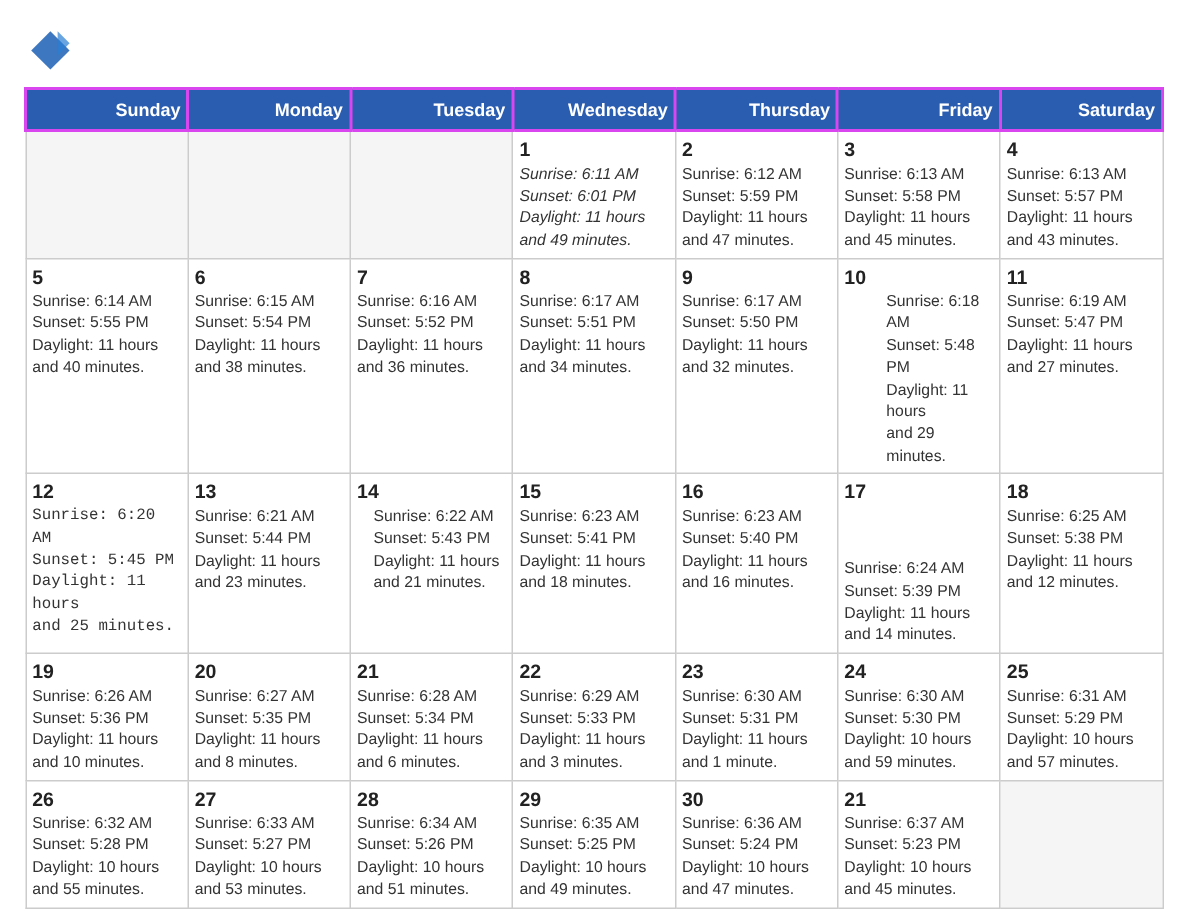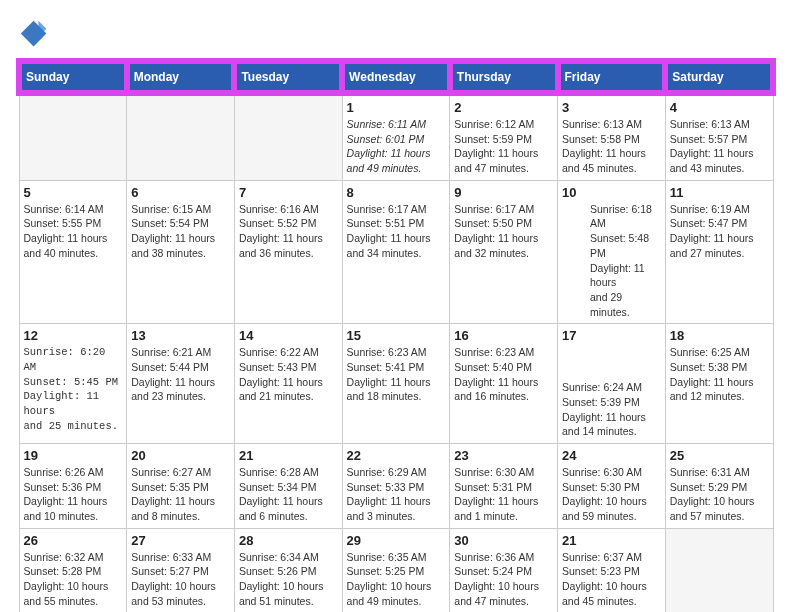--- a/index.html
+++ b/index.html
@@ -55,23 +55,23 @@
     }
     .calendar {
       width: 100%;
       border-collapse: collapse;
       font-size: 11px;
     }
     .calendar th {
       background: #2a5db0;
       color: #fff;
       padding: 6px 4px;
-      text-align: left;
+      text-align: right;
       font-size: 12px;
-      border: 6px solid #d946ef;
+      border: 2px solid #d946ef;
     }
     .calendar td {
       border: 1px solid #ccc;
       vertical-align: top;
       padding: 4px;
       width: calc(100% / 7);
       min-height: 80px;
       background: #fff;
     }
     .calendar td.empty {
@@ -217,21 +217,21 @@
         </td>
         <td>
           <span class="day-number">13</span>
           <div class="day-info" style="white-space: pre-line;">Sunrise: 6:21 AM
 Sunset: 5:44 PM
 Daylight: 11 hours
 and 23 minutes.</div>
         </td>
         <td>
           <span class="day-number">14</span>
-          <div class="day-info" style="white-space: pre-line;">Sunrise: 6:22 AM
+          <div class="day-info" style="white-space: pre-line; margin-left: 11px;">Sunrise: 6:22 AM
 Sunset: 5:43 PM
 Daylight: 11 hours
 and 21 minutes.</div>
         </td>
         <td>
           <span class="day-number">15</span>
           <div class="day-info" style="white-space: pre-line;">Sunrise: 6:23 AM
 Sunset: 5:41 PM
 Daylight: 11 hours
 and 18 minutes.</div>

